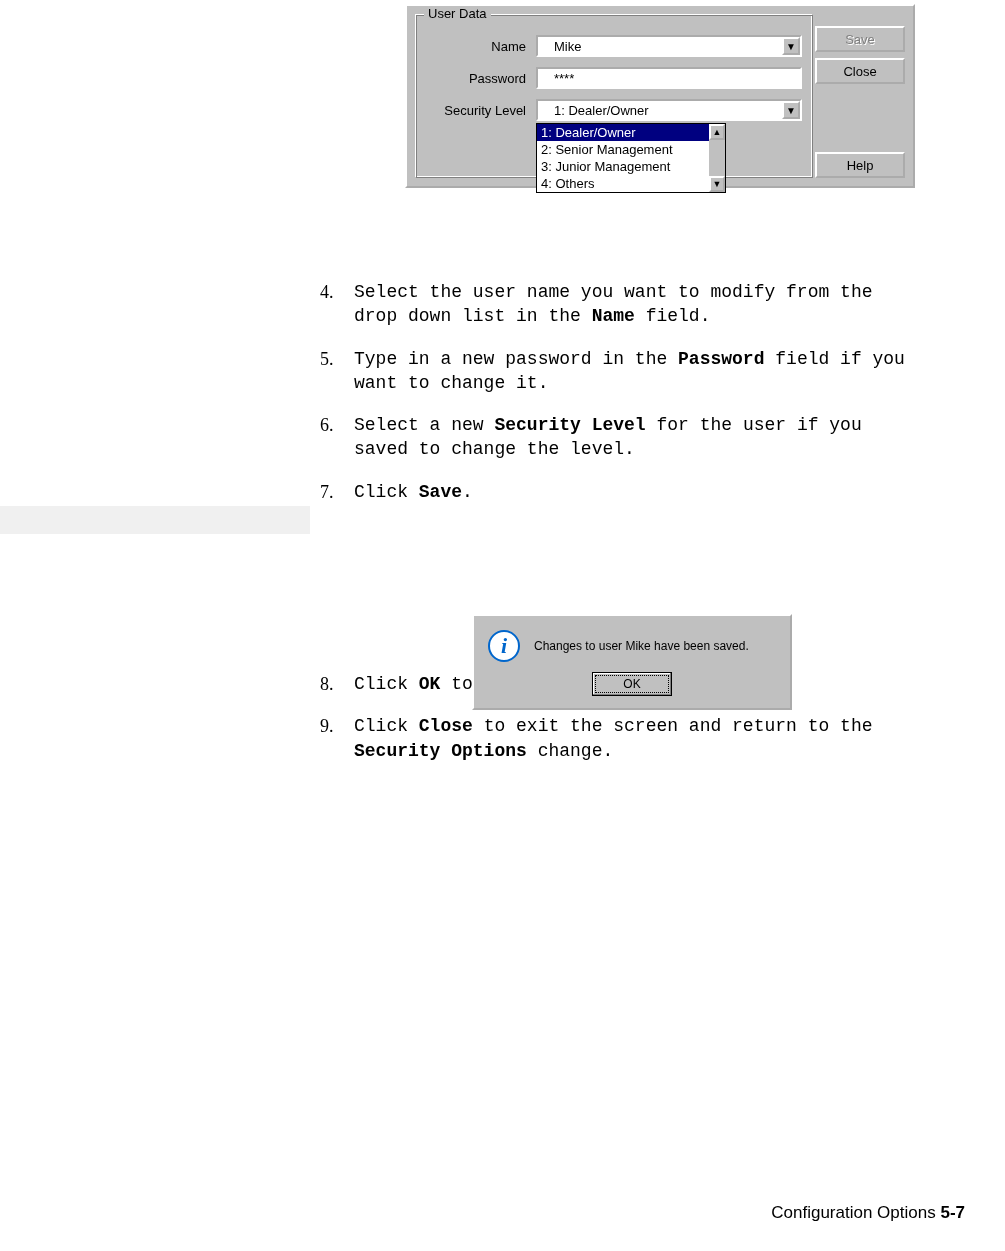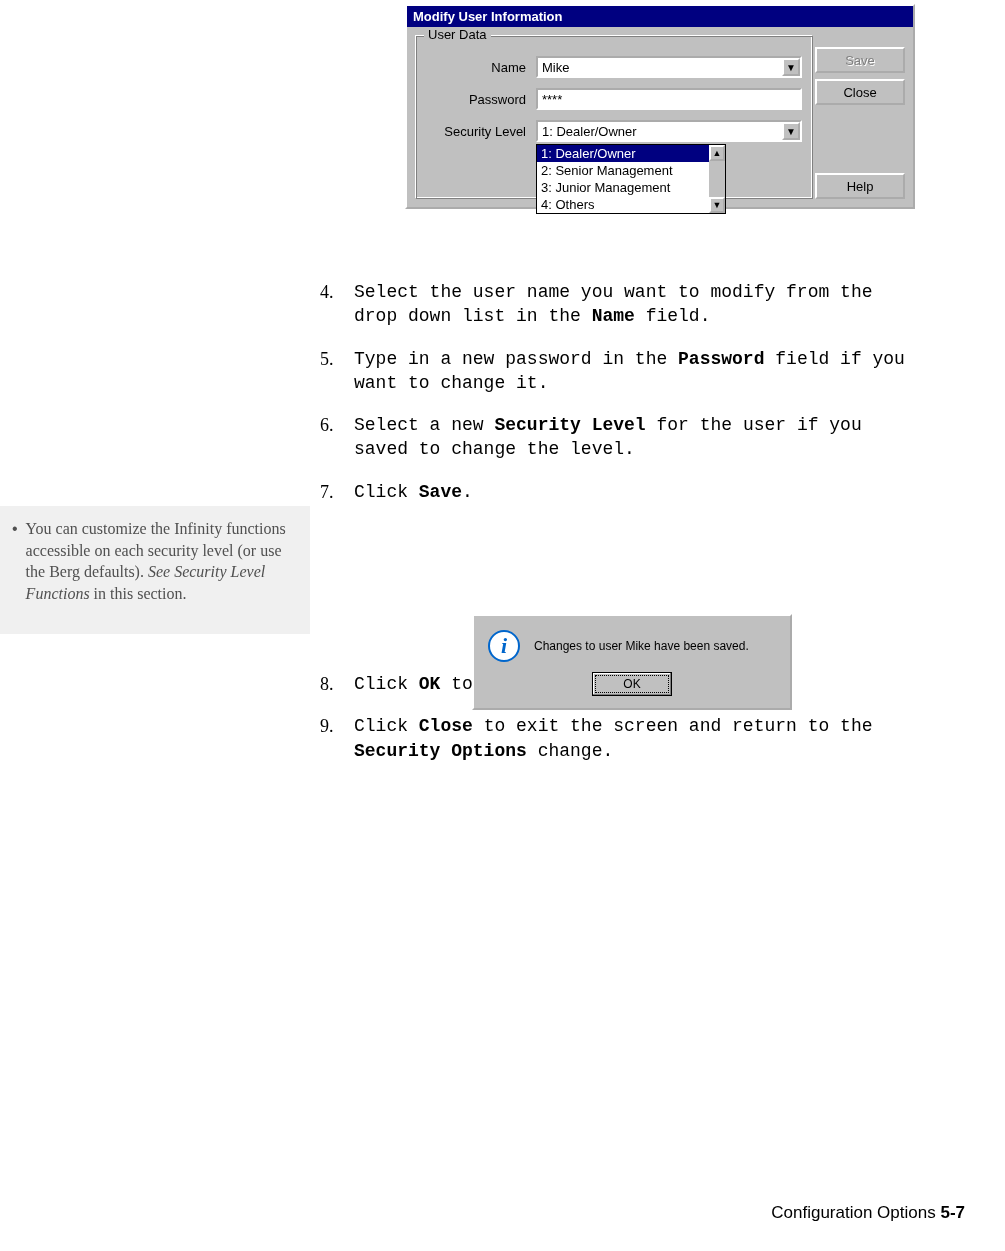--- a/index.html
+++ b/index.html
@@ -60,21 +60,21 @@
     width: 110px;
     text-align: right;
     padding-right: 10px;
   }
   .combo, .textbox {
     background: #fff;
     border: 2px inset #fff;
     height: 22px;
     display: flex;
     align-items: center;
-    padding: 0 4px;
+    padding: 0 16px;
     flex: 1;
     position: relative;
   }
   .combo .arrow {
     position: absolute;
     right: 0; top: 0; bottom: 0;
     width: 18px;
     background: #c0c0c0;
     border: 2px outset #fff;
     display: flex; align-items: center; justify-content: center;
@@ -215,21 +215,20 @@
     right: 40px;
     font-family: Arial, Helvetica, sans-serif;
     font-size: 17px;
   }
   .footer .pg { font-weight: bold; }
 </style>
 </head>
 <body>
 
 <div class="win-dialog">
-  <div class="titlebar">Modify User Information</div>
   <div class="dialog-body">
     <div class="fieldset">
       <span class="legend">User Data</span>
 
       <div class="row">
         <label>Name</label>
         <div class="combo">
           <span>Mike</span>
           <span class="arrow">▼</span>
         </div>
@@ -306,21 +305,18 @@
     <div class="info-icon">i</div>
     <div>Changes to user Mike have been saved.</div>
   </div>
   <div class="success-footer">
     <div class="okbtn">OK</div>
   </div>
 </div>
 
 <div class="sidebar">
   <ul>
-    <li>
-      <span><span>You can customize the Infinity functions accessible on each security level (or use the Berg defaults). </span><span class="ital">See Security Level Functions</span><span> in this section.</span></span>
-    </li>
   </ul>
 </div>
 
 <div class="footer">
   <span>Configuration Options  </span><span class="pg">5-7</span>
 </div>
 
 </body></html>

